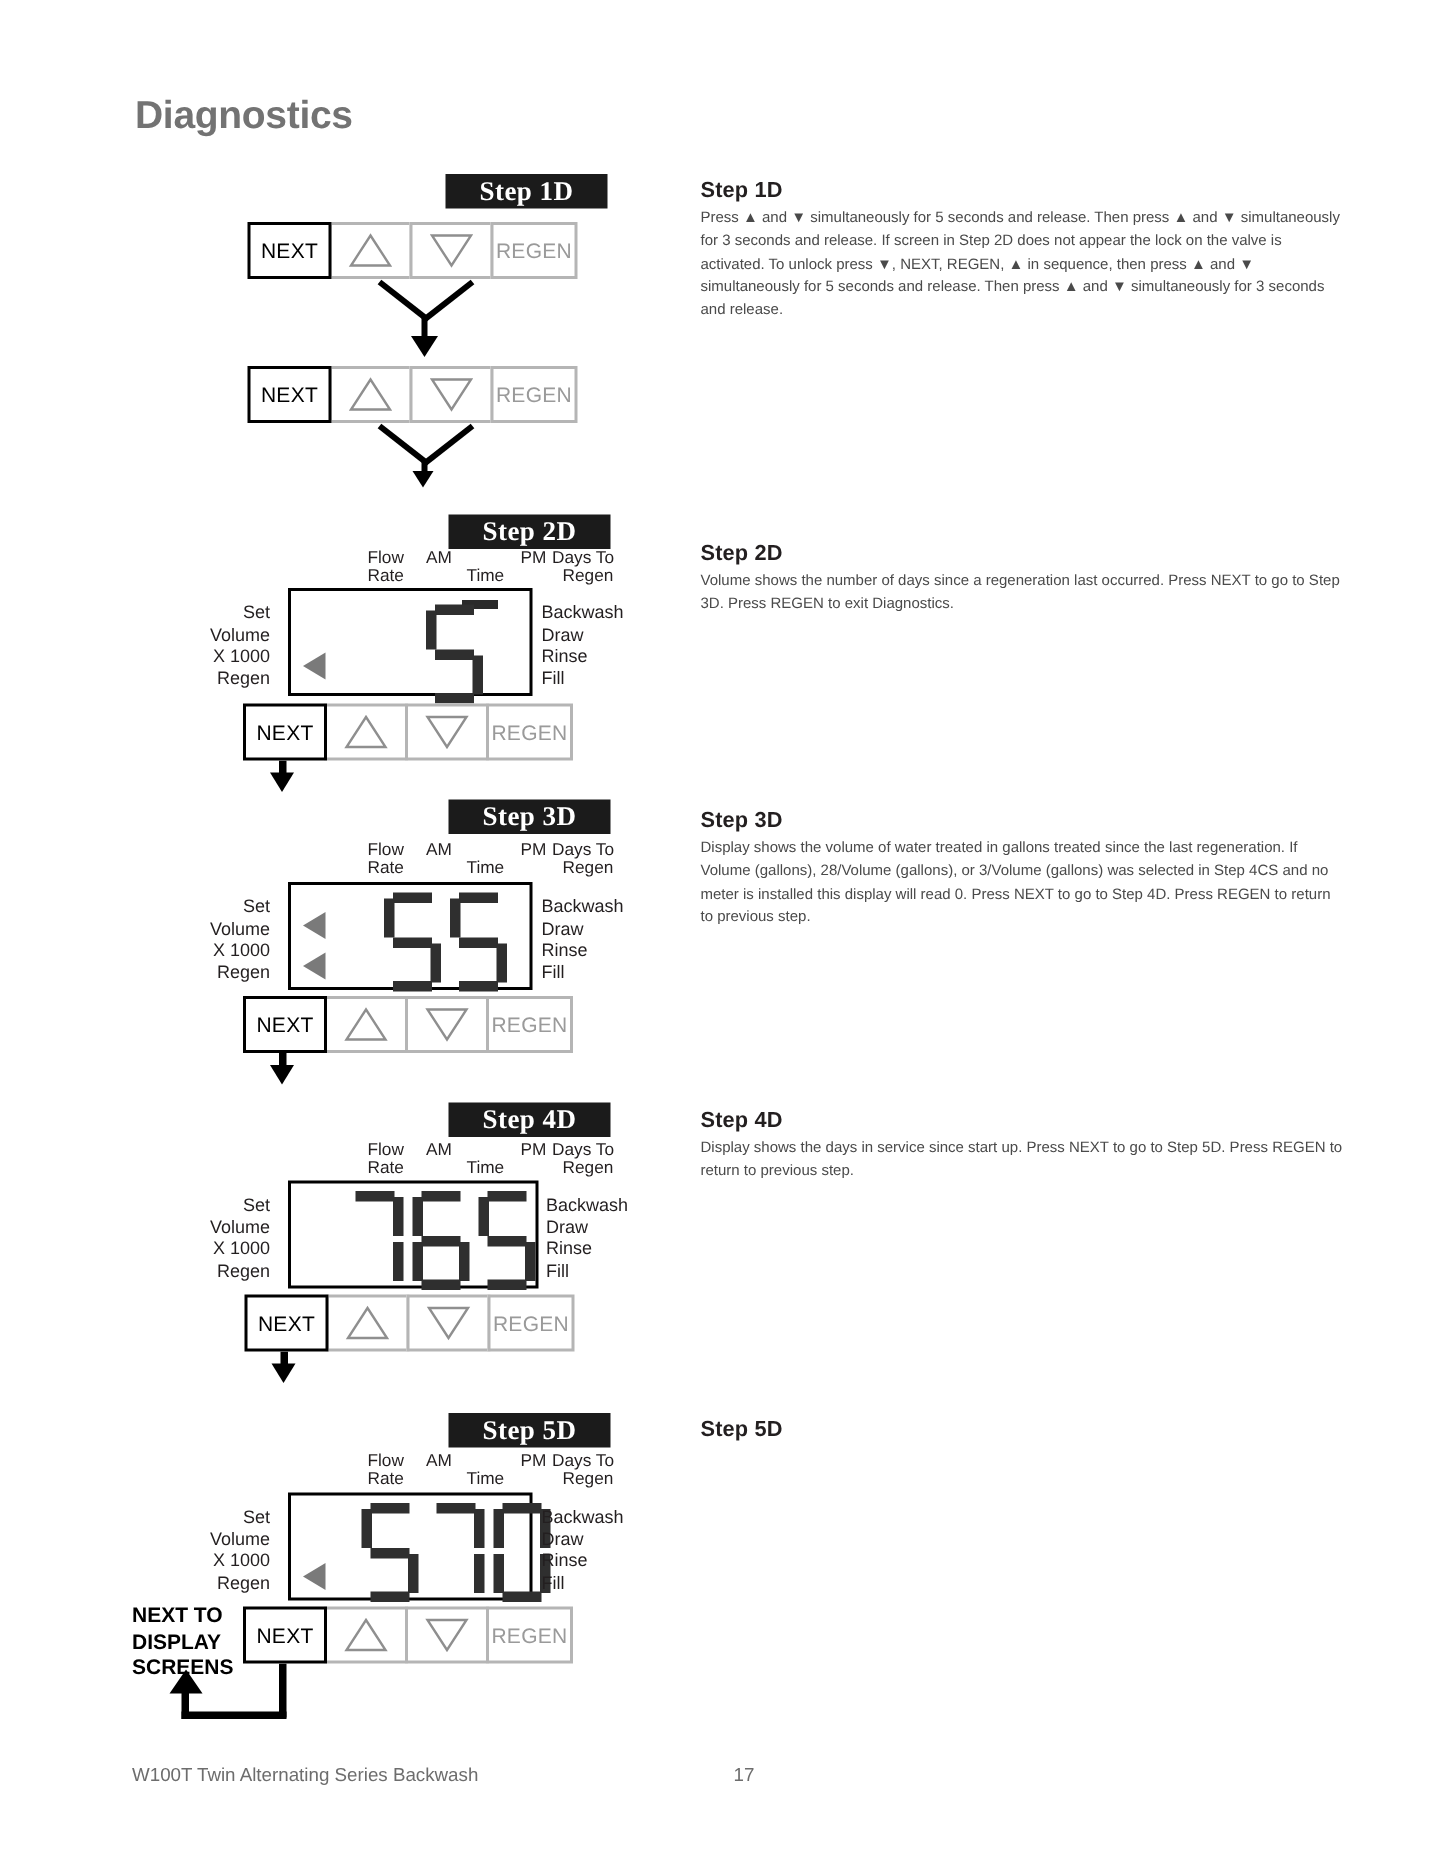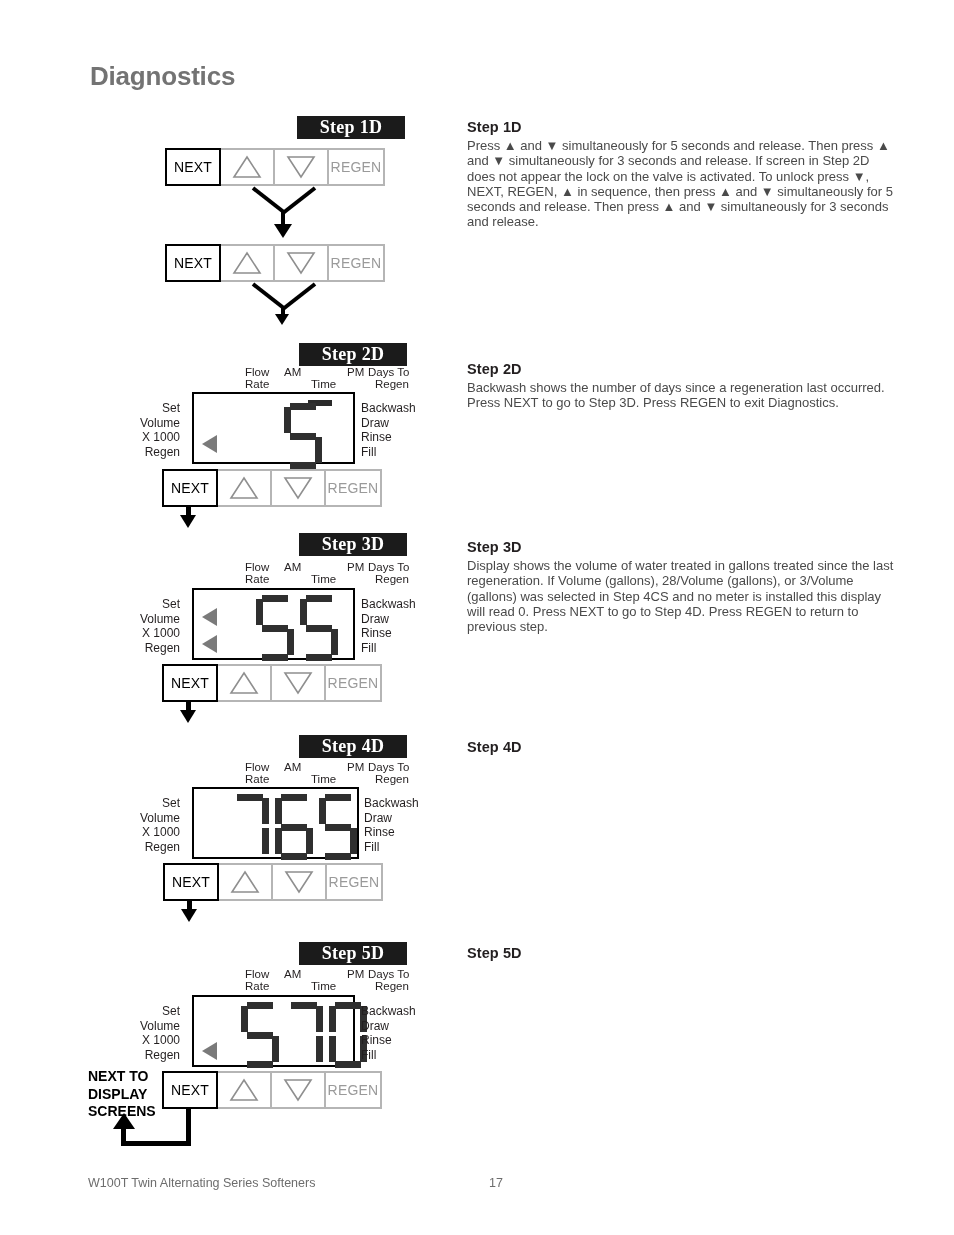--- a/index.html
+++ b/index.html
@@ -170,21 +170,21 @@
   
   .txt-block { position: absolute; width: 430px; }
   .txt-head {
     font-size: 14.5px;
     font-weight: bold;
     color: #231f20;
     margin: 0 0 3px 0;
     letter-spacing: 0.1px;
   }
   .txt-body {
-    font-size: 13px;
+    font-size: 10px;
     line-height: 15.3px;
     color: #4a4a4a;
     margin: 0;
   }
 
   
   .exit-label {
     position: absolute;
     font-size: 14px;
     font-weight: bold;
@@ -552,30 +552,31 @@
   <div>SCREENS</div>
 </div>
 
 <div class="txt-block" style="left:467px; top:119px;">
   <p class="txt-head">Step 1D</p>
   <p class="txt-body">Press ▲ and ▼ simultaneously for 5 seconds and release. Then press ▲ and ▼ simultaneously for 3 seconds and release.  If screen in Step 2D does not appear the lock on the valve is activated. To unlock press ▼, NEXT, REGEN, ▲ in sequence, then press ▲ and ▼ simultaneously for 5 seconds and release. Then press ▲ and ▼ simultaneously for 3 seconds and release.</p>
 </div>
 
 <div class="txt-block" style="left:467px; top:361px;">
   <p class="txt-head">Step 2D</p>
-  <p class="txt-body">Backwash shows the number of days since a regeneration last occurred. Press NEXT to go to Step 3D. Press REGEN to exit Diagnostics.</p>
+  <p class="txt-body">Volume shows the number of days since a regeneration last occurred. Press NEXT to go to Step 3D. Press REGEN to exit Diagnostics.</p>
 </div>
 
 <div class="txt-block" style="left:467px; top:539px;">
   <p class="txt-head">Step 3D</p>
   <p class="txt-body">Display shows the volume of water treated in gallons treated since the last regeneration. If Volume (gallons), 28/Volume (gallons), or 3/Volume (gallons) was selected in Step 4CS and no meter is installed this display will read 0. Press NEXT to go to Step 4D. Press REGEN to return to previous step.</p>
 </div>
 
 <div class="txt-block" style="left:467px; top:739px;">
   <p class="txt-head">Step 4D</p>
+  <p class="txt-body">Display shows the days in service since start up. Press NEXT to go to Step 5D. Press REGEN to return to previous step.</p>
 </div>
 
 <div class="txt-block" style="left:467px; top:945px;">
   <p class="txt-head">Step 5D</p>
 </div>
 
-<div class="footer-text" style="left:88px; top:1176px;">W100T Twin Alternating Series Softeners</div>
+<div class="footer-text" style="left:88px; top:1176px;">W100T Twin Alternating Series Backwash</div>
 <div class="footer-text" style="left:489px; top:1176px;">17</div>
 
 </body></html>

